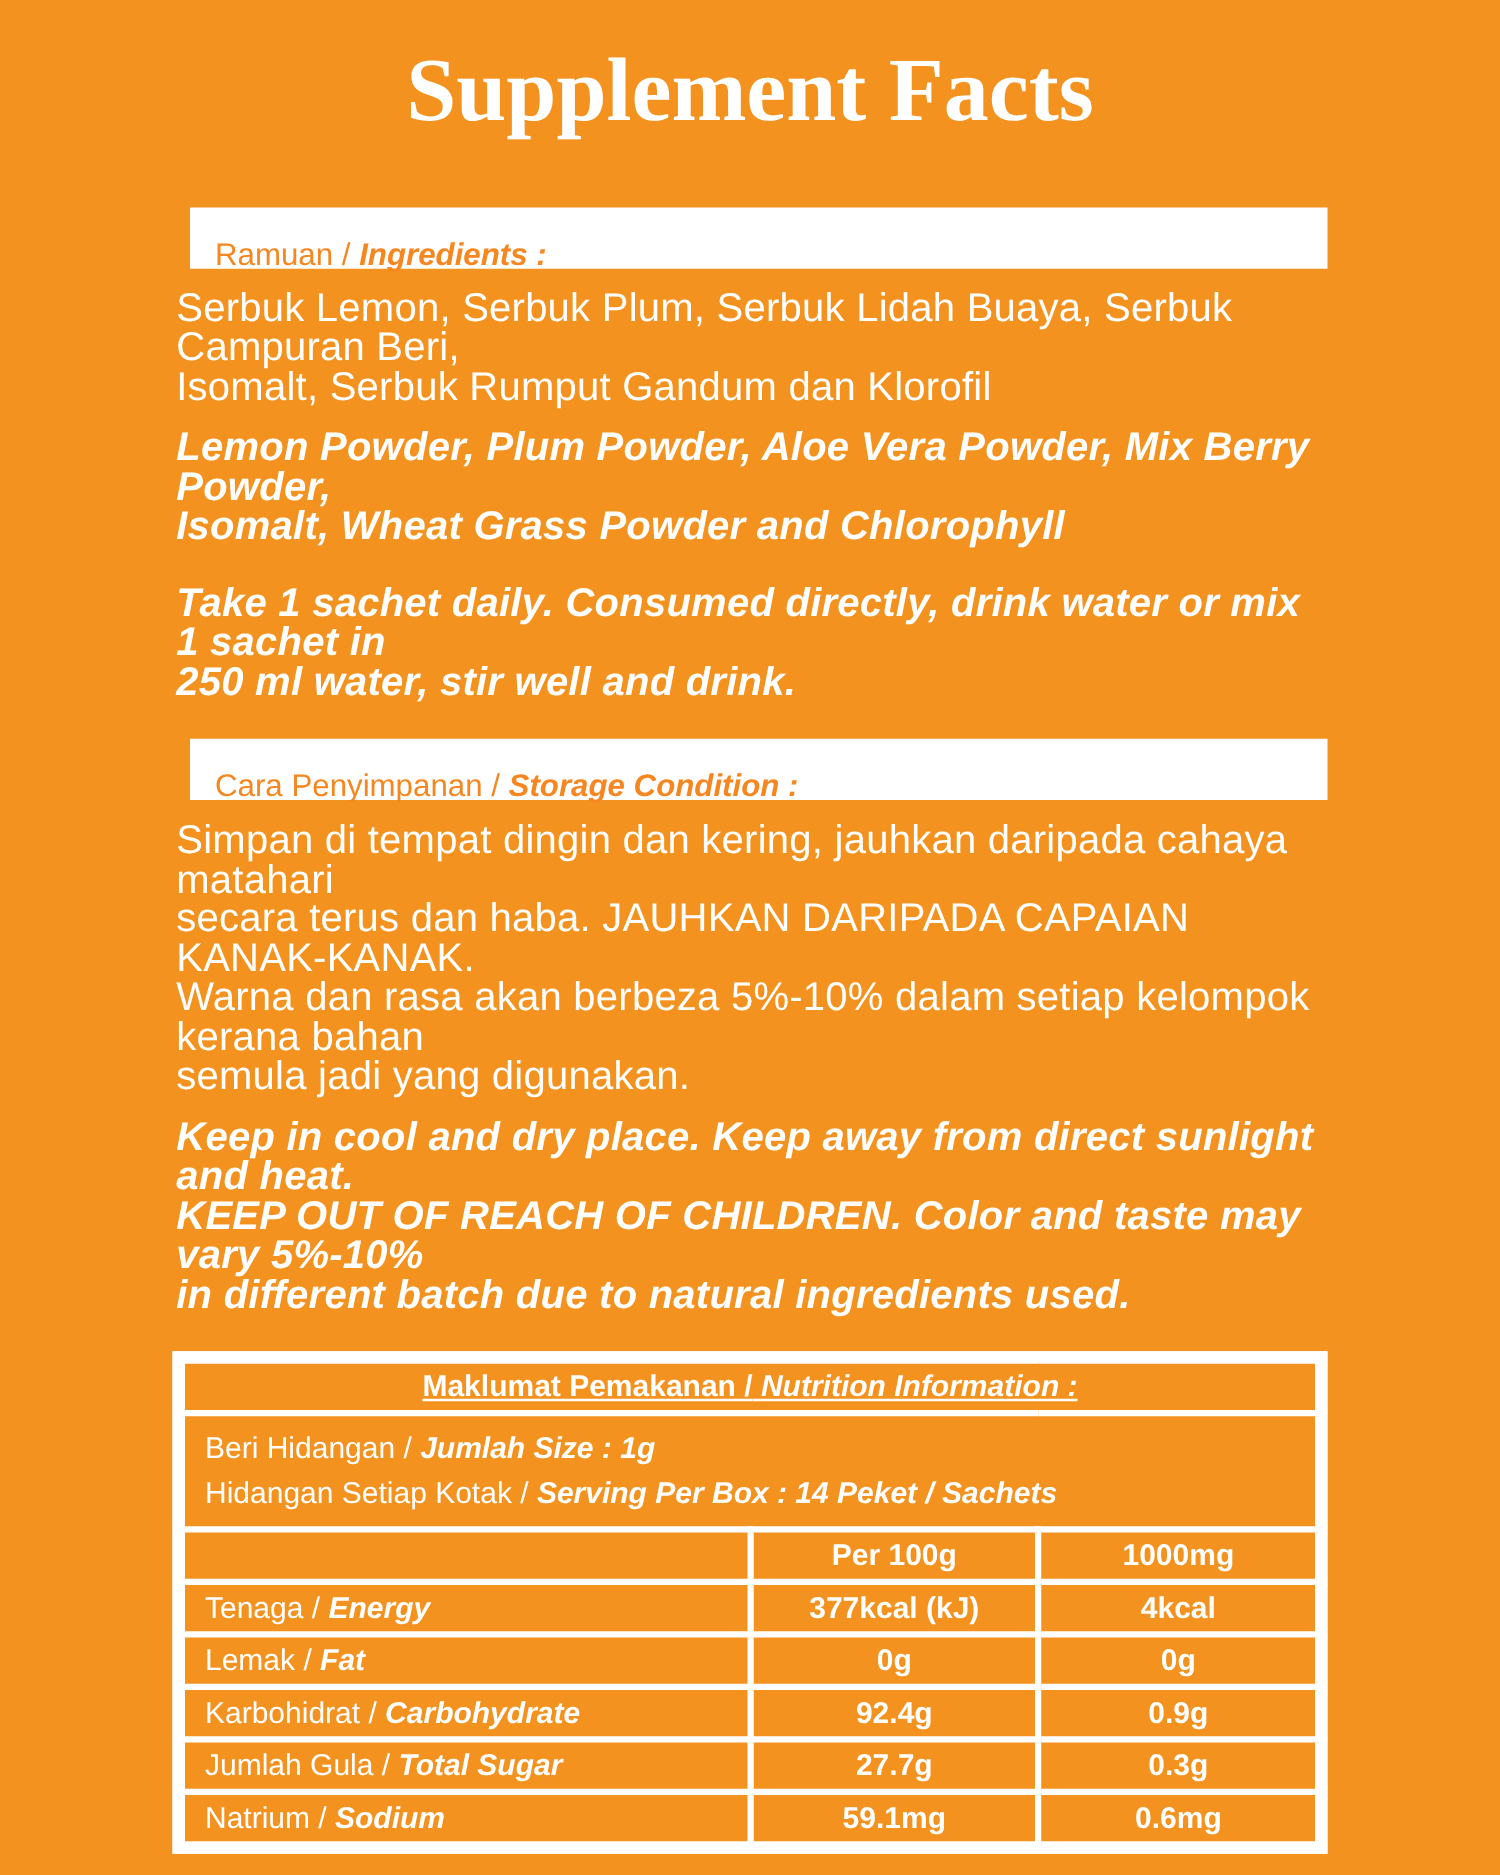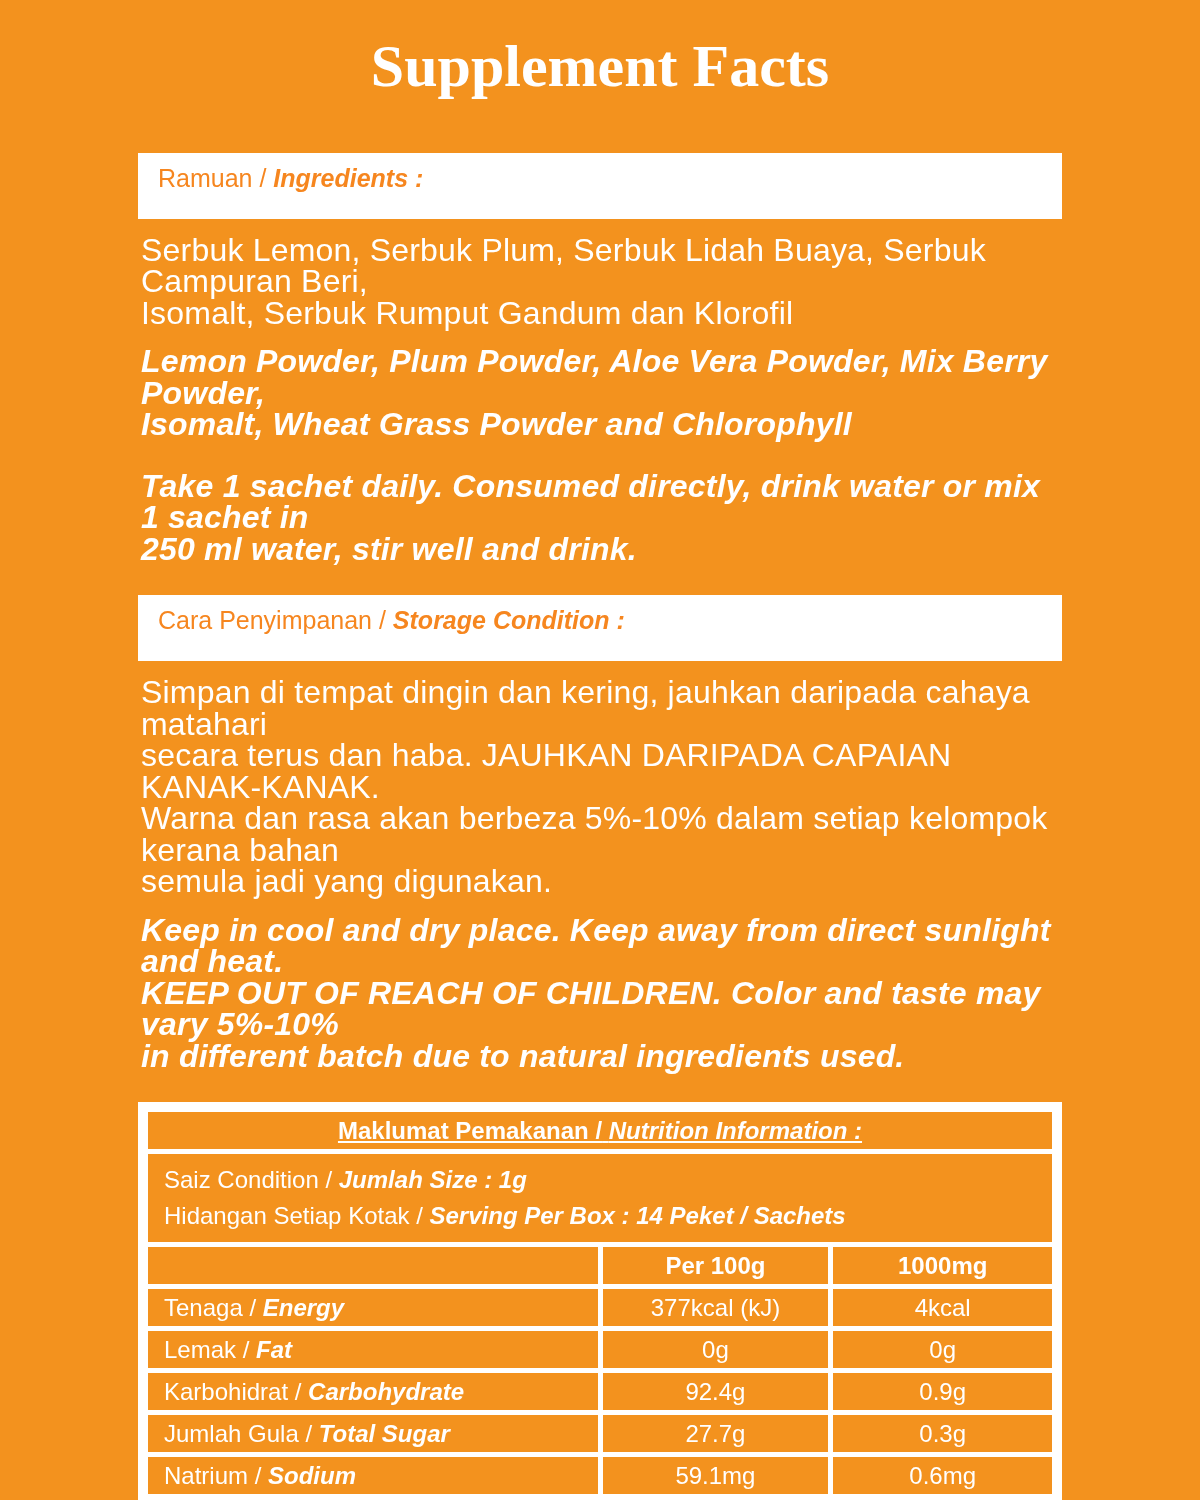--- a/index.html
+++ b/index.html
@@ -12,35 +12,35 @@
   body{
     width:1200px;height:1500px;
     background:var(--bg);
     font-family:"Liberation Sans", sans-serif;
     overflow:hidden;
   }
   .page{width:1200px;height:1500px;padding:34px 138px 0 138px;}
   .title{
     font-family:"Liberation Serif", serif;
     font-weight:700;
-    font-size:60px;
+    font-size:72px;
     line-height:1.08;
     color:var(--white);
     text-align:center;
     margin:0 0 54px 0;
   }
   .sec{margin-bottom:30px;}
   .bar{
     background:var(--white);
-    height:66px;
+    height:49px;
     line-height:49px;
-    padding:1px 20px;
+    padding:14px 20px;
     font-size:25px;
     color:var(--accent);
-    margin:0 0 16px 0;
+    margin:0 0 16px 14px;
     white-space:nowrap;
   }
   .en{font-weight:700;font-style:italic;}
   .para{
     color:var(--white);
     font-size:32px;
     line-height:31.5px;
     letter-spacing:0.2px;
     margin:0 0 17px 3px;
     white-space:pre-line;
@@ -60,21 +60,21 @@
     background:var(--white);
     color:var(--accent);
     padding:8px 16px;
     font-size:26px;
     line-height:36px;
   }
   .serving-line{white-space:nowrap;}
   td.col-spacer{height:42px;}
   td.col-label{height:42px;text-align:center;font-weight:700;}
   td.row-label{height:42px;padding-left:16px;}
-  td.val{text-align:center;font-weight:400;}
+  td.val{text-align:center;font-weight:700;}
 </style>
 </head>
 <body>
 
 <div class="page">
 
   <h1 class="title">Supplement Facts</h1>
 
   <section class="sec">
     <div class="bar">
@@ -116,21 +116,21 @@
       <tbody>
         <tr>
           <td class="n-head" colspan="3">
             <span>Maklumat Pemakanan /</span>
             <span class="en">Nutrition Information :</span>
           </td>
         </tr>
         <tr>
           <td class="n-serving" colspan="3">
             <div class="serving-line">
-              <span>Saiz Condition /</span>
+              <span>Beri Hidangan /</span>
               <span class="en">Jumlah Size : 1g</span>
             </div>
             <div class="serving-line">
               <span>Hidangan Setiap Kotak /</span>
               <span class="en">Serving Per Box : 14 Peket / Sachets</span>
             </div>
           </td>
         </tr>
         <tr>
           <td class="col-spacer"></td>

